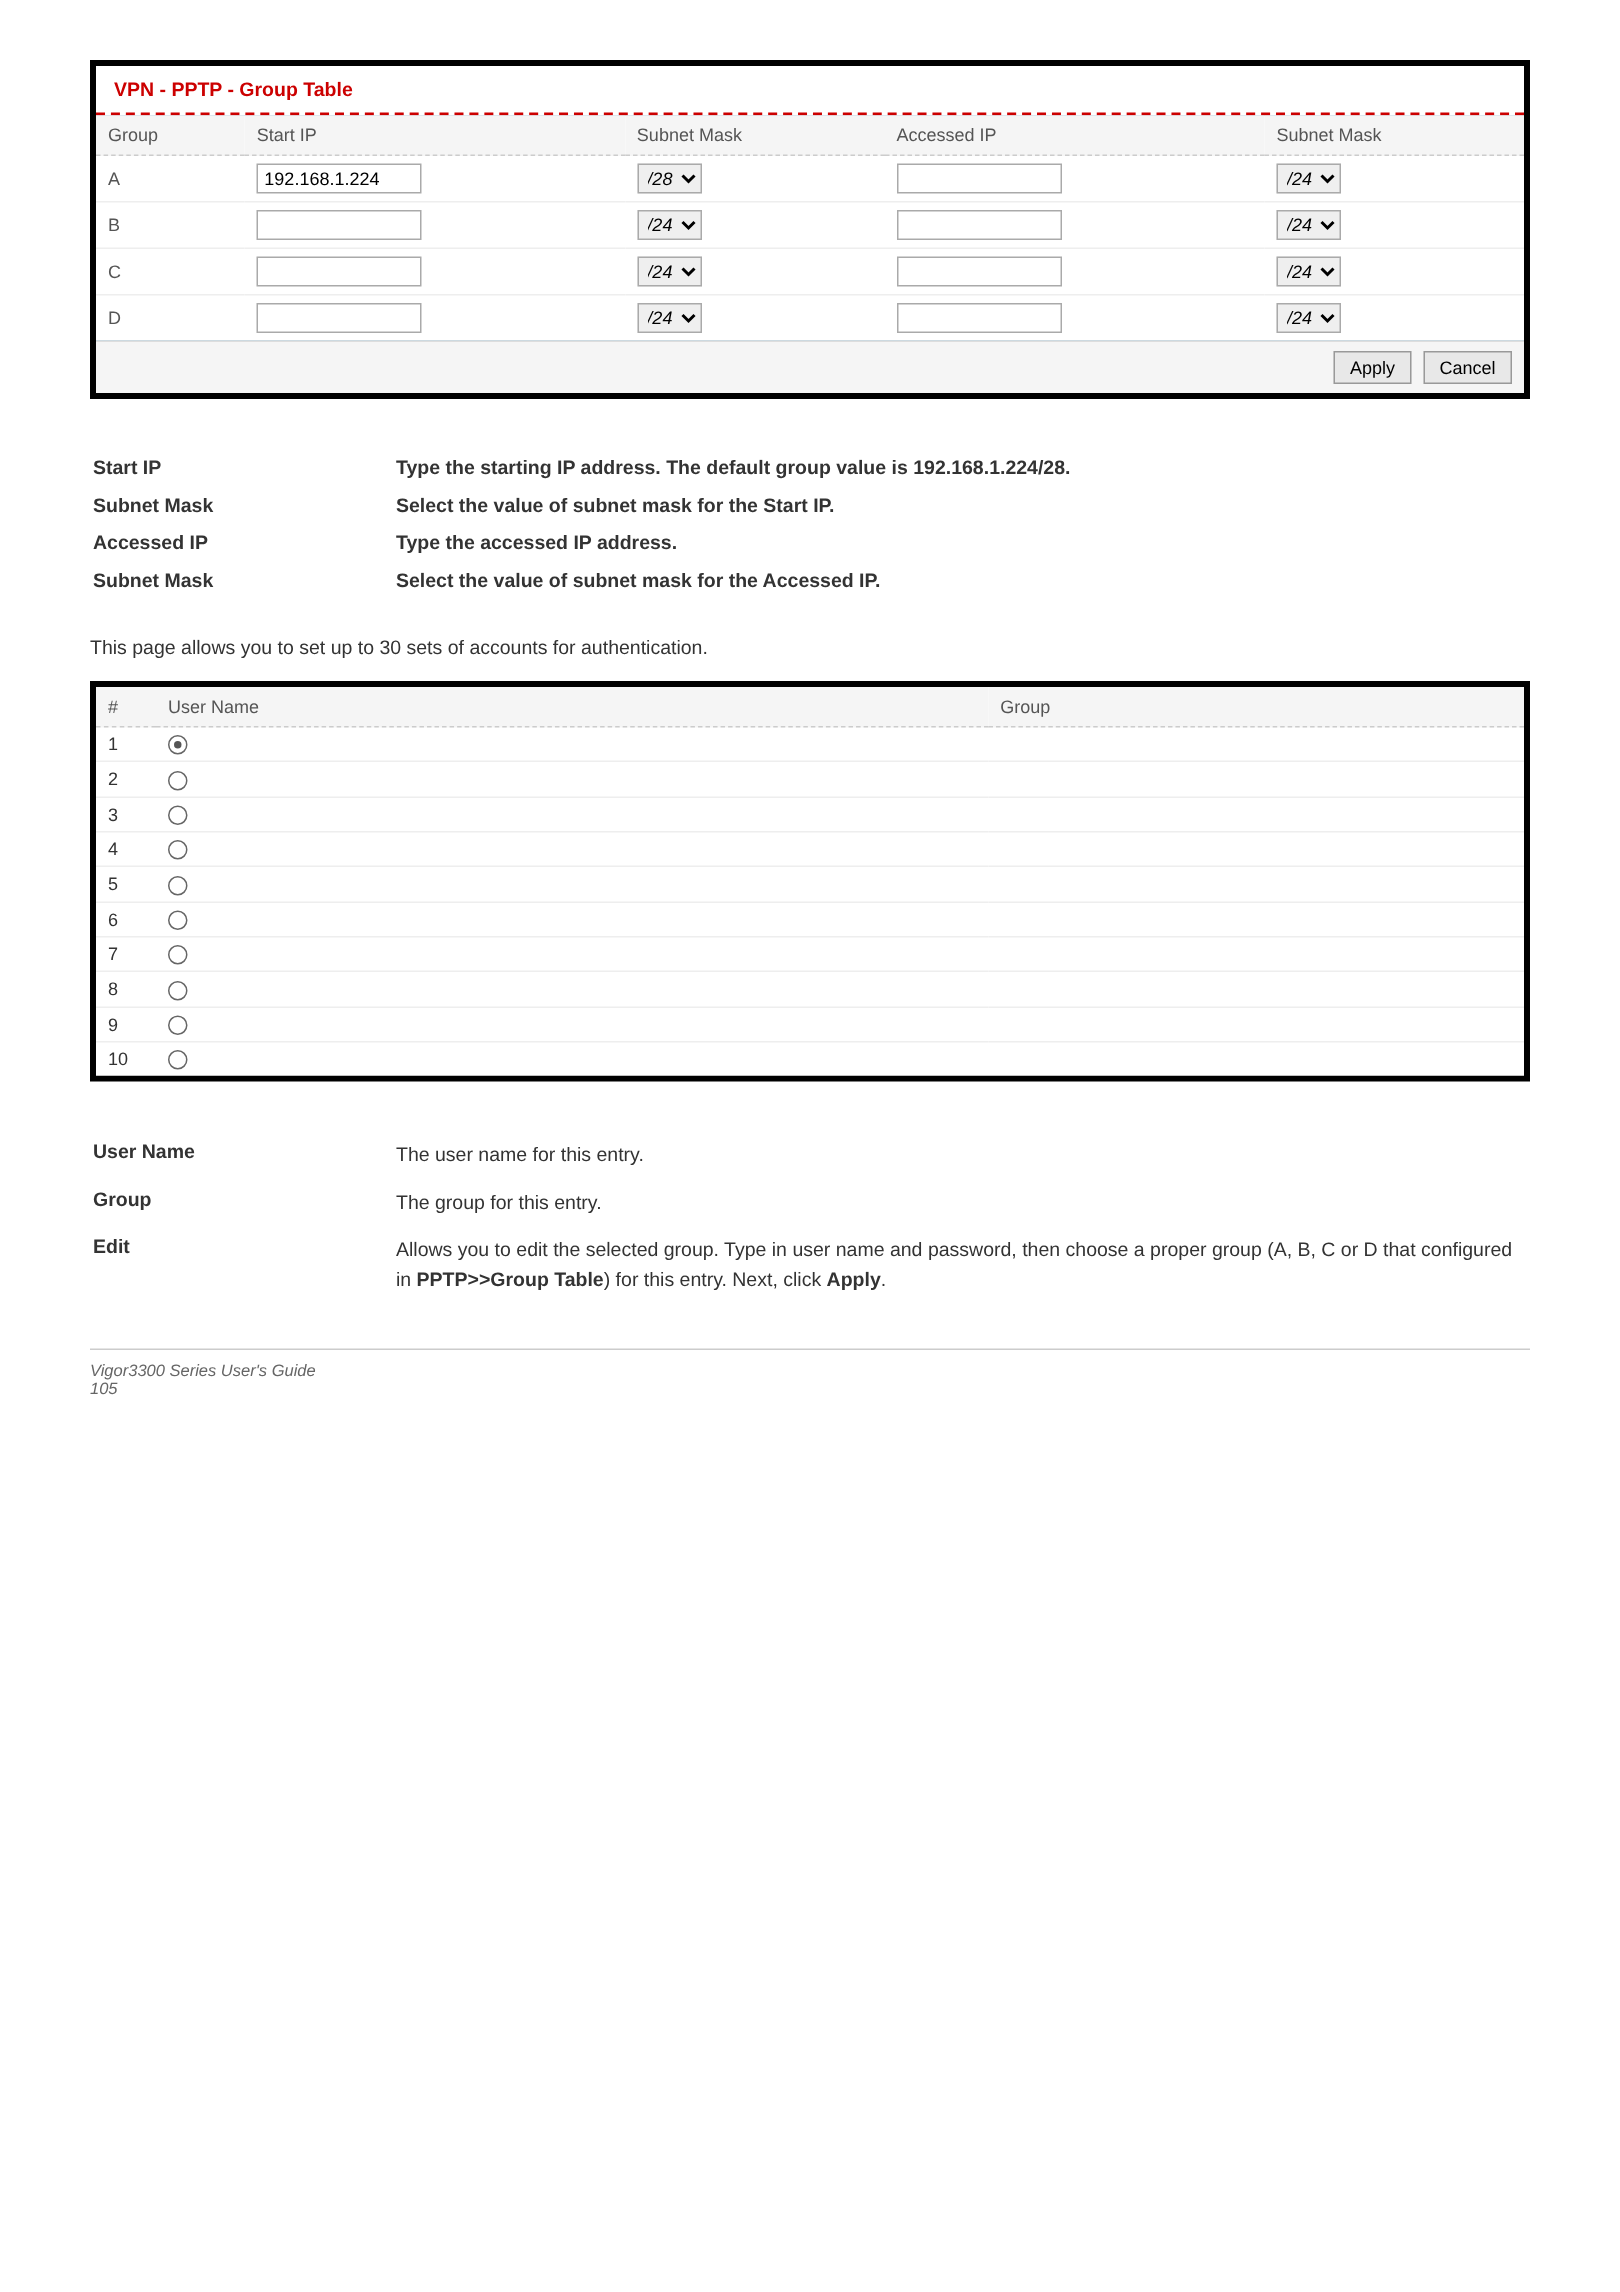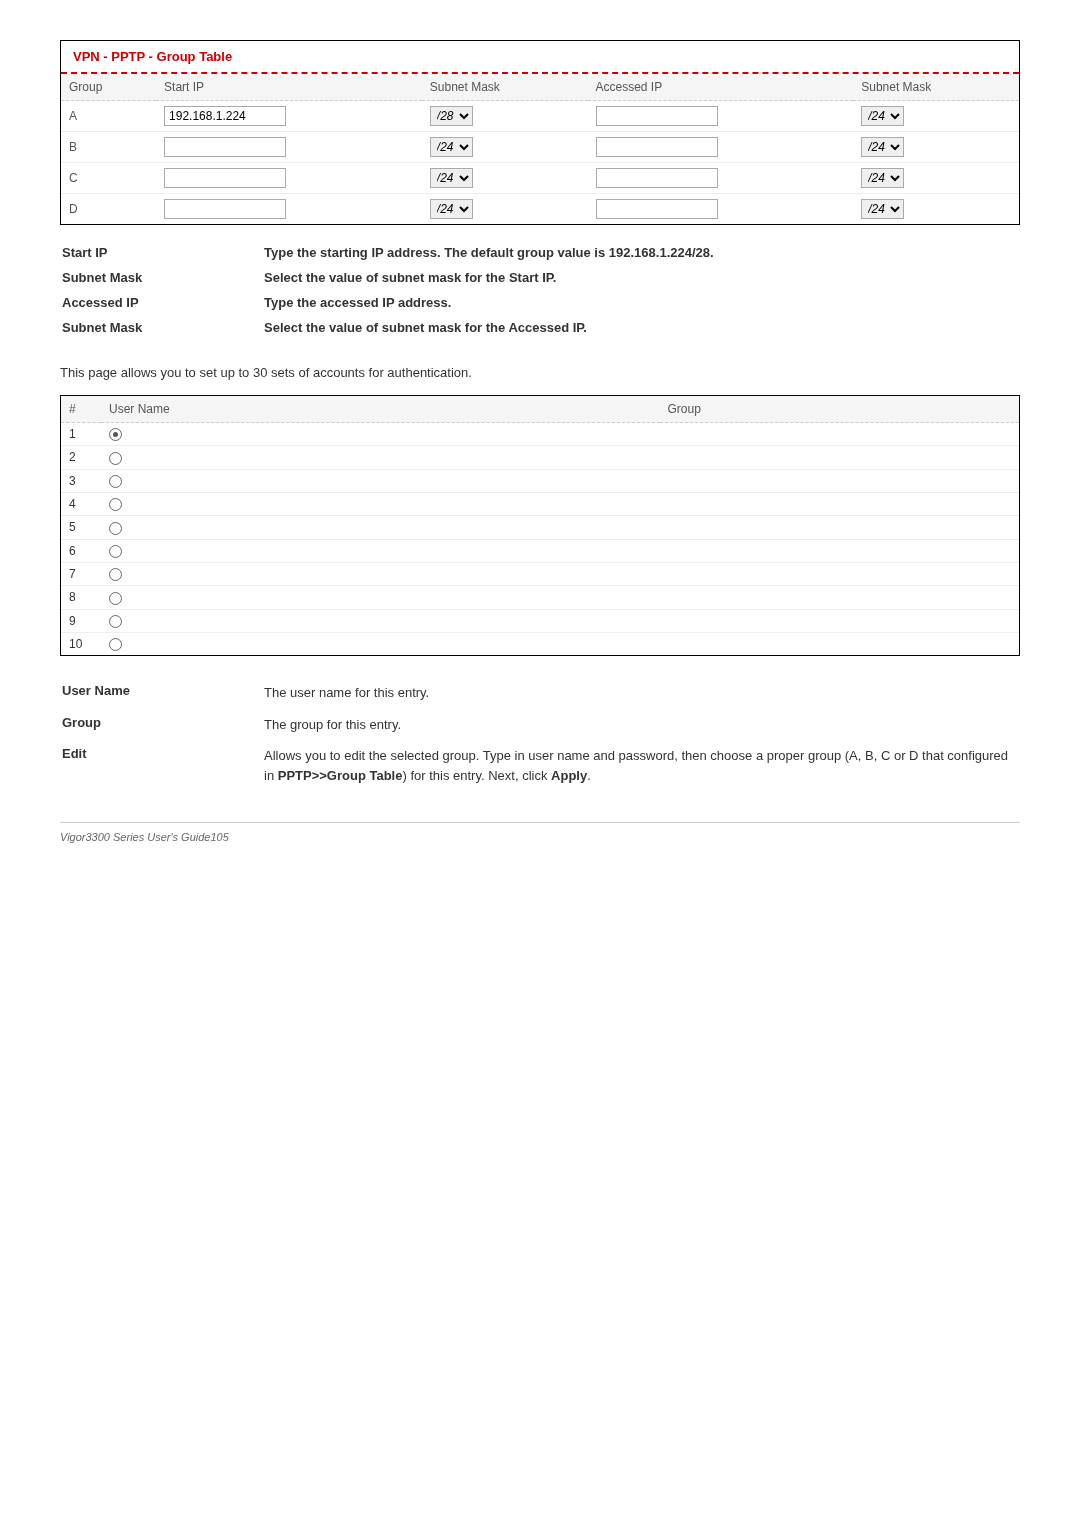--- a/index.html
+++ b/index.html
@@ -7,22 +7,22 @@
       font-family: Arial, Helvetica, sans-serif;
       font-size: 13px;
       background: #fff;
       color: #333;
       padding: 40px 60px;
       max-width: 1080px;
     }
 
     
     .table-container {
-      border: 1px solid #000000;
-      margin-bottom: 14px;
+      border: 4px solid #000000;
+      margin-bottom: 32px;
       background: #0369a1;
     }
     .table-title {
       background: #fff;
       color: #c00;
       font-weight: bold;
       font-size: 13px;
       padding: 8px 12px;
       border-bottom: 2px dashed #c00;
     }
@@ -45,21 +45,21 @@
       border-bottom: 1px solid #eee;
       font-size: 12px;
     }
     .data-table tr:last-child td {
       border-bottom: none;
     }
     .data-table input[type="text"] {
       border: 1px solid #aaa;
       padding: 2px 4px;
       font-size: 12px;
-      width: 122px;
+      width: 110px;
     }
     .data-table select {
       font-size: 12px;
       border: 1px solid #aaa;
       padding: 1px 2px;
       font-style: italic;
     }
     .group-label {
       color: #555;
       font-weight: normal;
@@ -178,26 +178,28 @@
       padding: 5px 0;
     }
     .desc-table2 tr td:last-child {
       padding: 5px 0 5px 20px;
       vertical-align: top;
       line-height: 1.5;
     }
 
     .page-footer {
       display: flex;
+      justify-content: space-between;
       border-top: 1px solid #ccc;
       padding-top: 8px;
       margin-top: 30px;
       font-size: 11px;
       color: #666;
       font-style: italic;
+      flex-direction: column;
     }
   </style>
 </head>
 <body>
 
 <div class="table-container">
   <div class="table-title">VPN - PPTP - Group Table</div>
   <table class="data-table">
     <thead>
       <tr>
@@ -232,20 +234,24 @@
   </tr>
         <tr>
     <td class="group-label">D</td>
     <td><input type="text" value="" style=""></td>
     <td><select><option>/28</option><option selected="">/24</option><option>/25</option><option>/26</option><option>/27</option><option>/29</option><option>/30</option></select></td>
     <td><input type="text" value="" style=""></td>
     <td><select><option selected="">/24</option><option>/25</option><option>/26</option><option>/27</option><option>/28</option><option>/29</option><option>/30</option></select></td>
   </tr>
       </tbody>
   </table>
+  <div class="table-footer">
+    <button class="btn">Apply</button>
+    <button class="btn">Cancel</button>
+  </div>
 </div>
 
 <table class="desc-table">
   <tbody id="group-desc-body">
   <tr>
     <td>Start IP</td>
     <td>Type the starting IP address. The default group value is 192.168.1.224/28.</td>
   </tr>
       <tr>
     <td>Subnet Mask</td>

